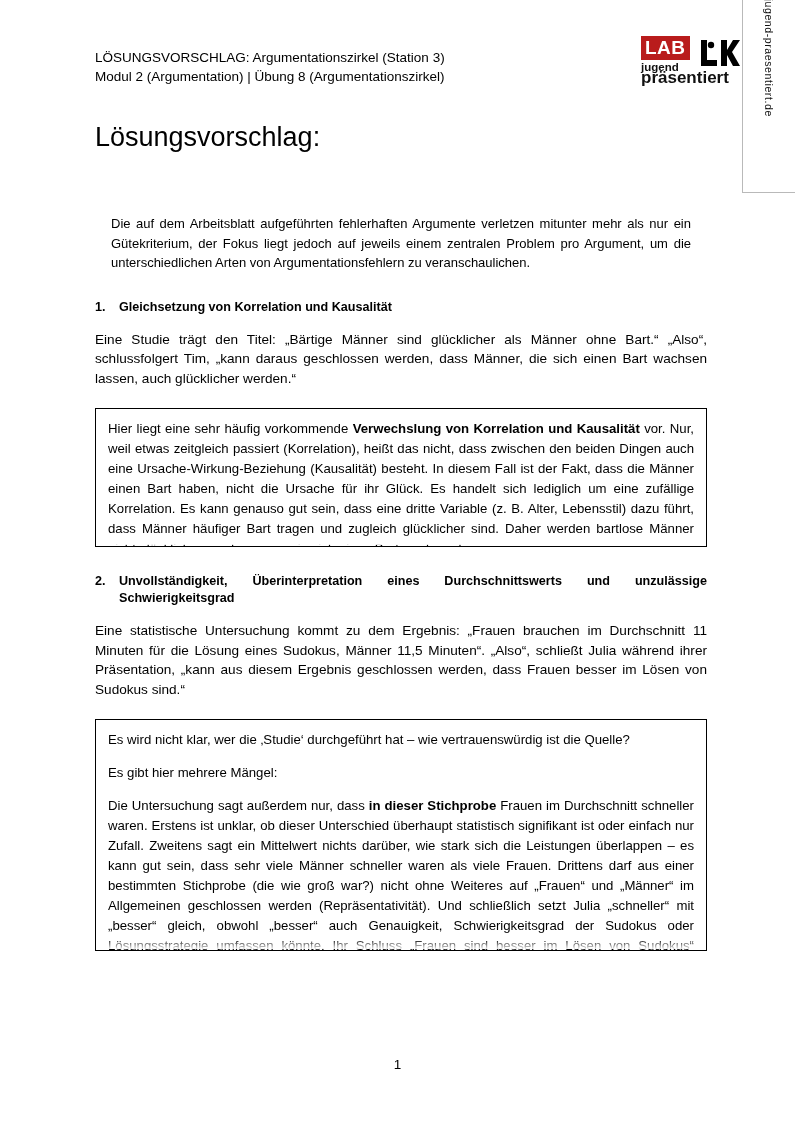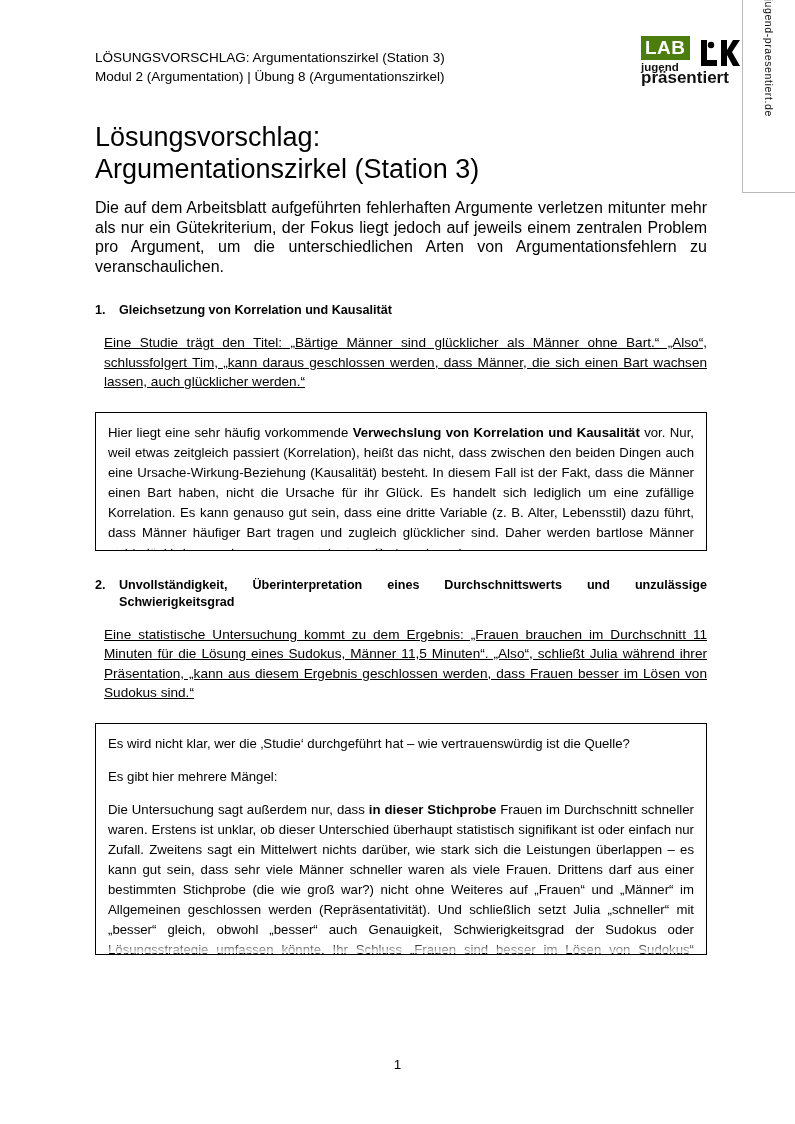--- a/index.html
+++ b/index.html
@@ -53,21 +53,21 @@
     position: absolute;
     left: 641px;
     top: 36px;
     width: 100px;
     height: 42px;
   }
   .logo-lab {
     position: absolute;
     left: 0;
     top: 0;
-    background: #4d7c0f;
+    background: #b91c1c;
     color: #fff;
     font-weight: bold;
     font-size: 19px;
     line-height: 19px;
     padding: 2px 4px 3px 4px;
     letter-spacing: 0.5px;
   }
   .logo-jugend {
     position: absolute;
     left: 0;
@@ -127,22 +127,22 @@
 
   
   .content {
     position: absolute;
     left: 95px;
     top: 198px;
     width: 612px;
   }
 
   p.intro {
-    margin: 0;
-    font-size: 16px;
+    margin: 16px;
+    font-size: 13px;
     line-height: 19.5px;
     text-align: justify;
     color: #000;
   }
 
   .numbered {
     display: flex;
     margin-top: 26px;
     font-size: 12.6px;
     font-weight: bold;
@@ -151,26 +151,25 @@
   .numbered .num {
     width: 24px;
     flex: 0 0 24px;
   }
   .numbered .txt {
     flex: 1 1 auto;
     text-align: justify;
   }
 
   p.para {
-    margin: 14px 0 0 9px;
+    margin: 14px 0 0 0;
     font-size: 13.6px;
     line-height: 19.5px;
     text-align: justify;
     color: #000;
-    text-decoration: underline;
   }
 
   .box {
     margin-top: 20px;
     border: 1px solid #000;
     box-sizing: border-box;
     padding: 10px 12px 0 12px;
     overflow: hidden;
     position: relative;
   }
@@ -228,21 +227,20 @@
       <circle cx="14" cy="9" r="3.2" fill="#000"></circle>
     </svg>
   </div>
 
   <div class="header">
     <div>LÖSUNGSVORSCHLAG: Argumentationszirkel (Station 3)</div>
     <div>Modul 2 (Argumentation) | Übung 8 (Argumentationszirkel)</div>
   </div>
 
   <div class="title-1">Lösungsvorschlag:</div>
-  <div class="title-2">Argumentationszirkel (Station 3)</div>
 
   <div class="content">
 
     <p class="intro">Die auf dem Arbeitsblatt aufgeführten fehlerhaften Argumente verletzen mitunter mehr als nur ein Gütekriterium, der Fokus liegt jedoch auf jeweils einem zentralen Problem pro Argument, um die unterschiedlichen Arten von Argumentationsfehlern zu veranschaulichen.</p>
 
     <div class="numbered">
       <div class="num">1.</div>
       <div class="txt">Gleichsetzung von Korrelation und Kausalität</div>
     </div>
 

